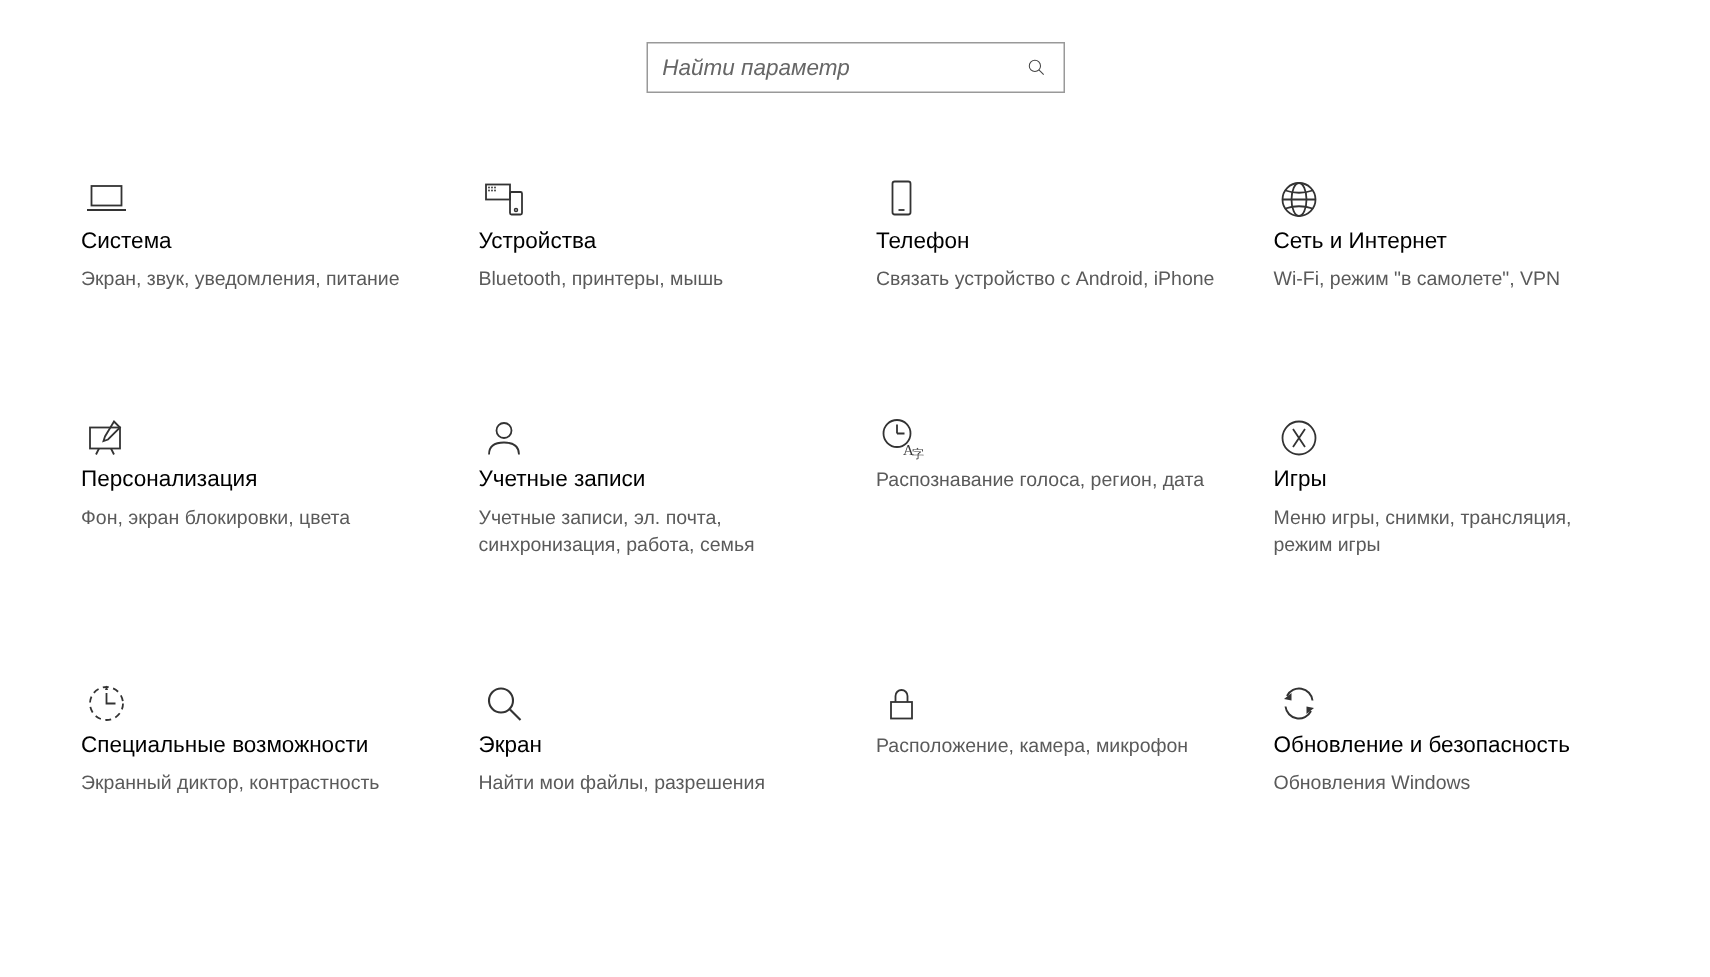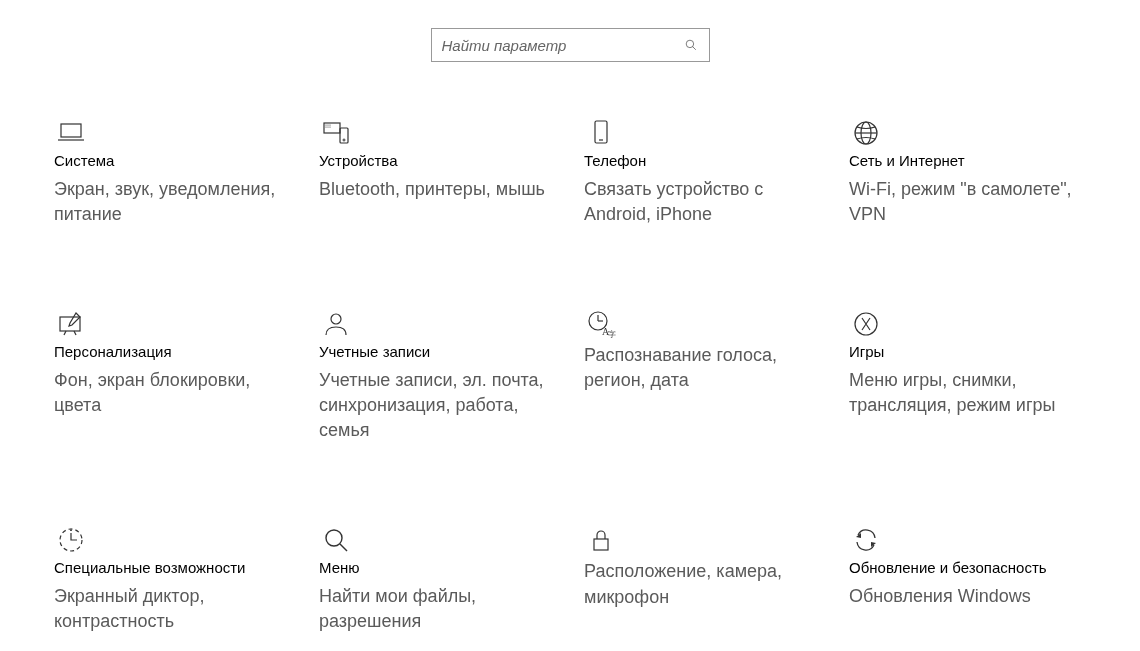--- a/index.html
+++ b/index.html
@@ -69,21 +69,21 @@
   }
   .tile-icon svg { width: 30px; height: 30px; }
   .tile-text { flex: 1; min-width: 0; }
   .tile-title {
     font-size: 15px;
     color: #000;
     margin-bottom: 6px;
     line-height: 1.25;
   }
   .tile-desc {
-    font-size: 18px;
+    font-size: 13px;
     color: #5a5a5a;
     line-height: 1.4;
   }
 </style>
 </head>
 <body>
 
 <svg width="0" height="0" style="position:absolute">
   <defs>
     <g id="i-laptop">
@@ -274,21 +274,21 @@
         <div class="tile-desc">Экранный диктор, контрастность</div>
       </div>
     </div>
     <div class="tile">
       <div class="tile-icon">
         <svg viewBox="0 0 30 30">
           <use href="#i-searchcat"></use>
         </svg>
       </div>
       <div class="tile-text">
-        <div class="tile-title">Меню</div>
+        <div class="tile-title">Экран</div>
         <div class="tile-desc">Найти мои файлы, разрешения</div>
       </div>
     </div>
     <div class="tile">
       <div class="tile-icon">
         <svg viewBox="0 0 30 30">
           <use href="#i-lock"></use>
         </svg>
       </div>
       <div class="tile-text">

